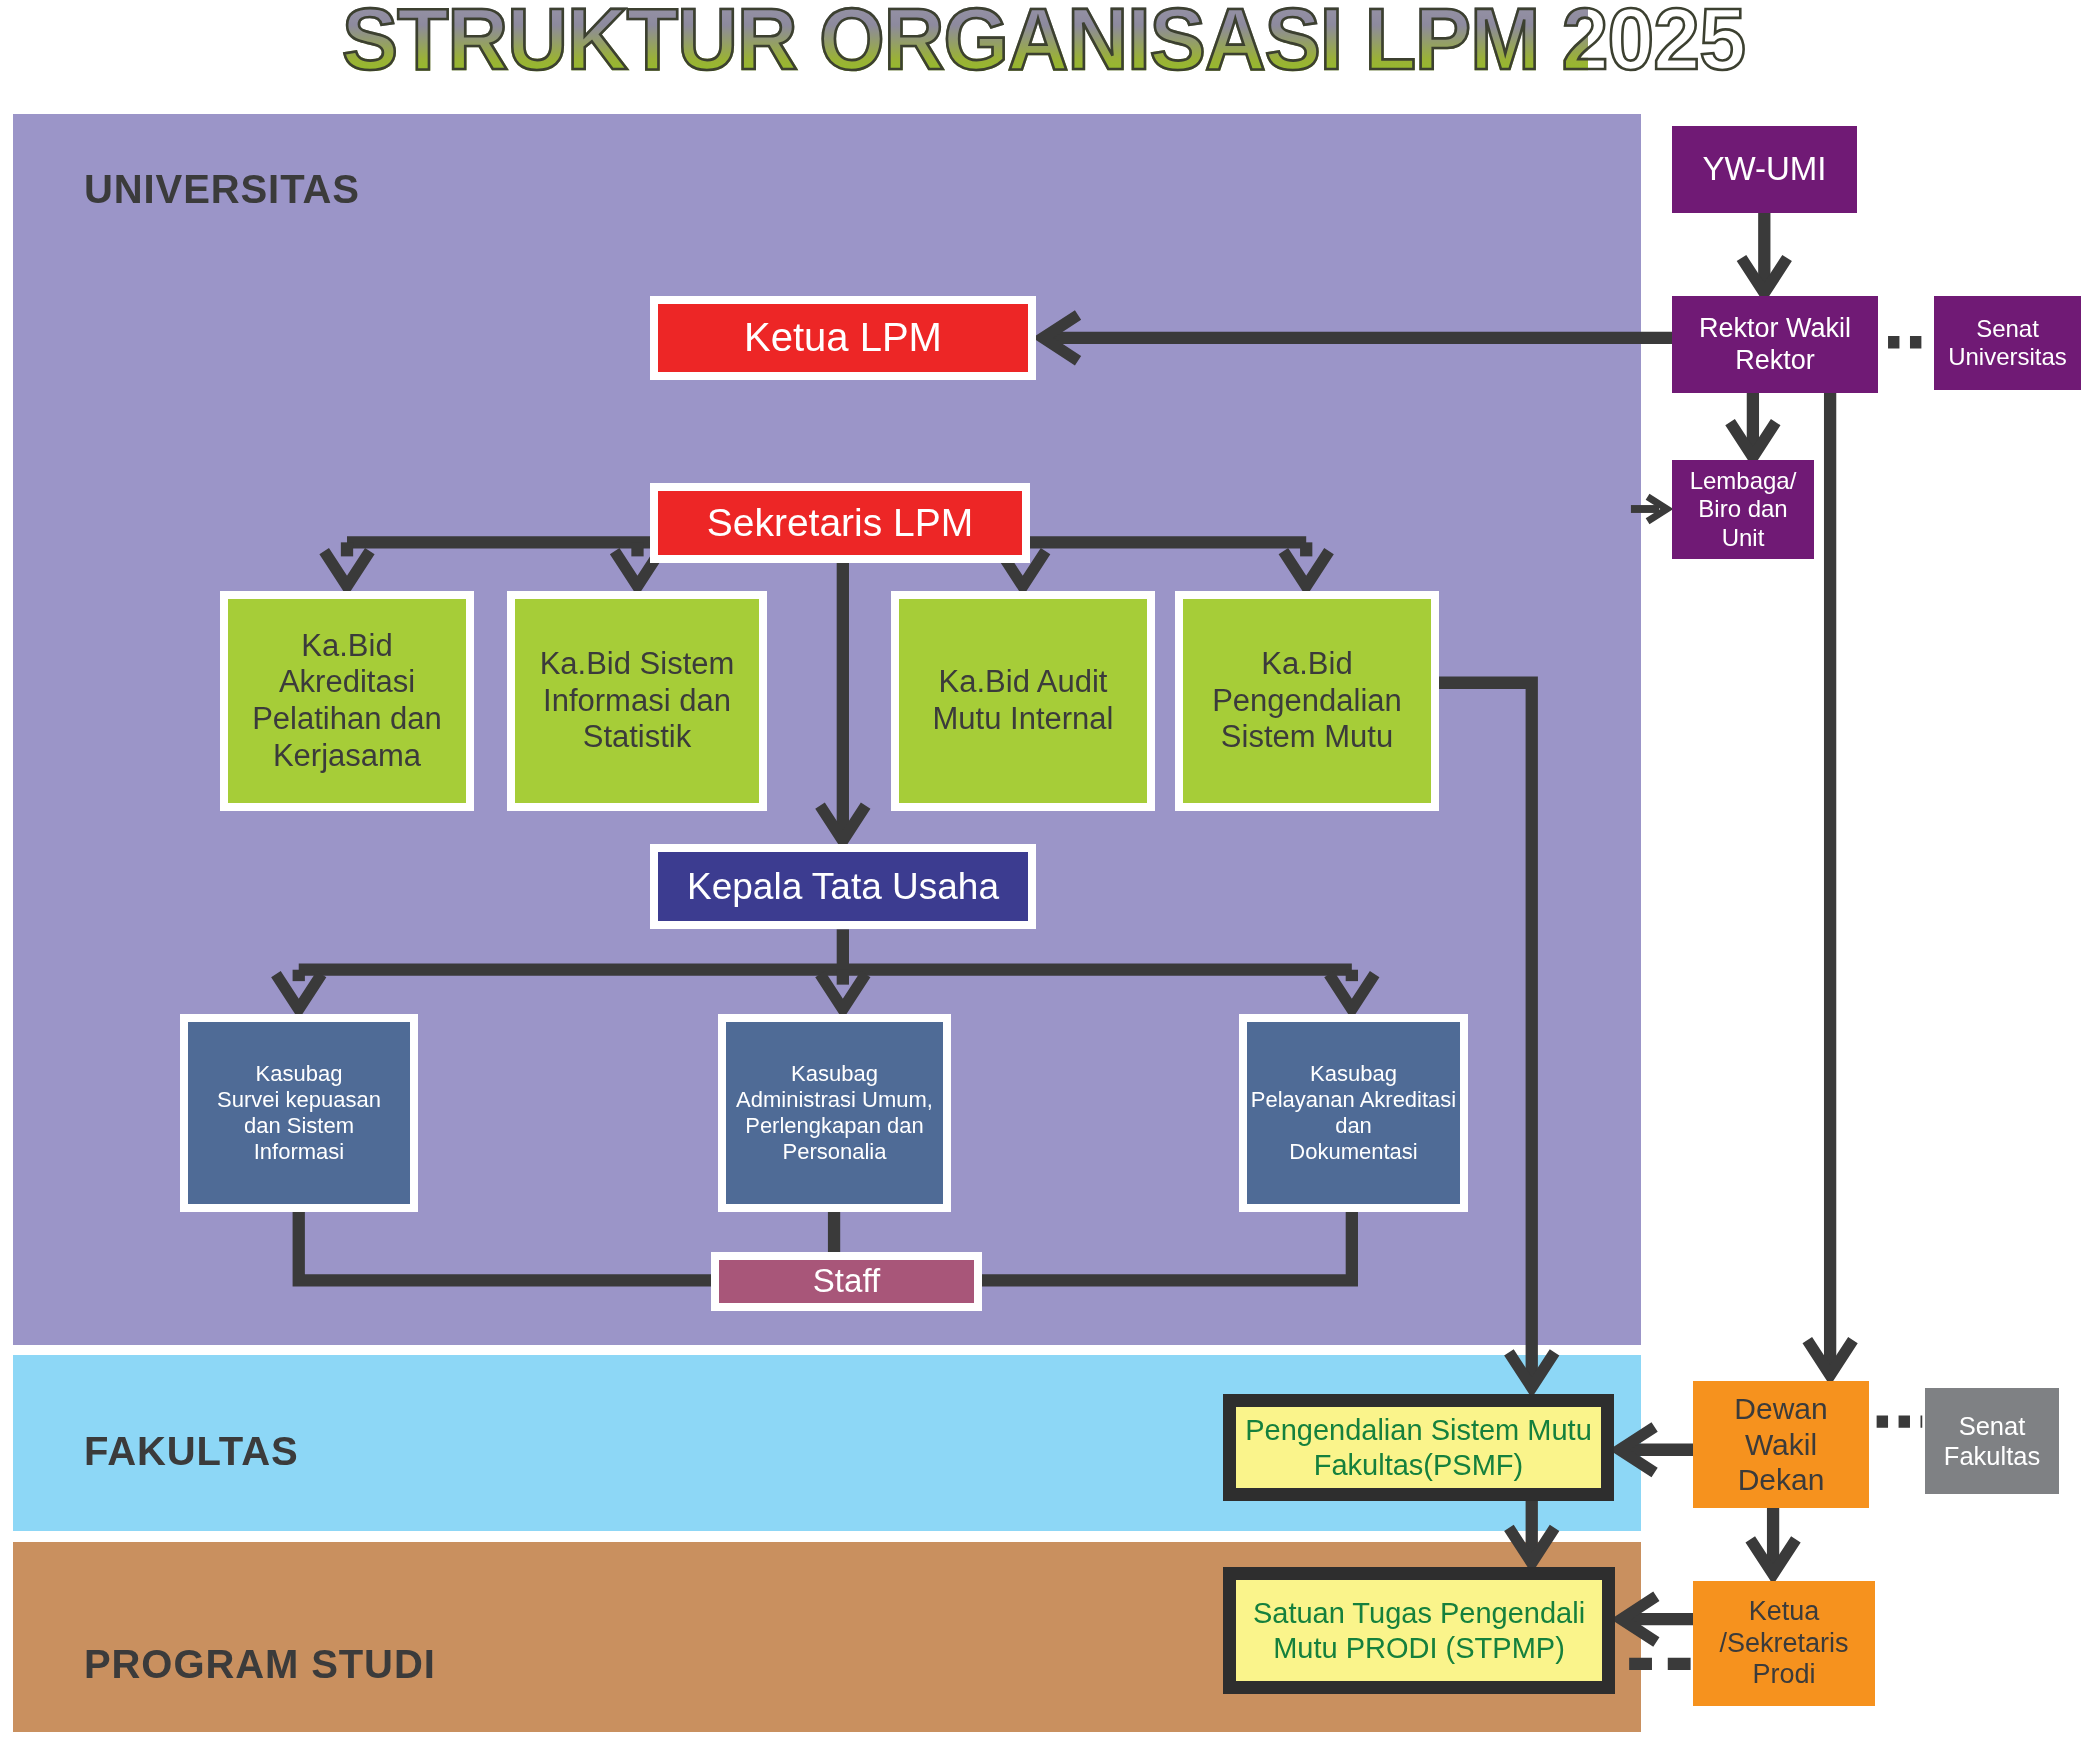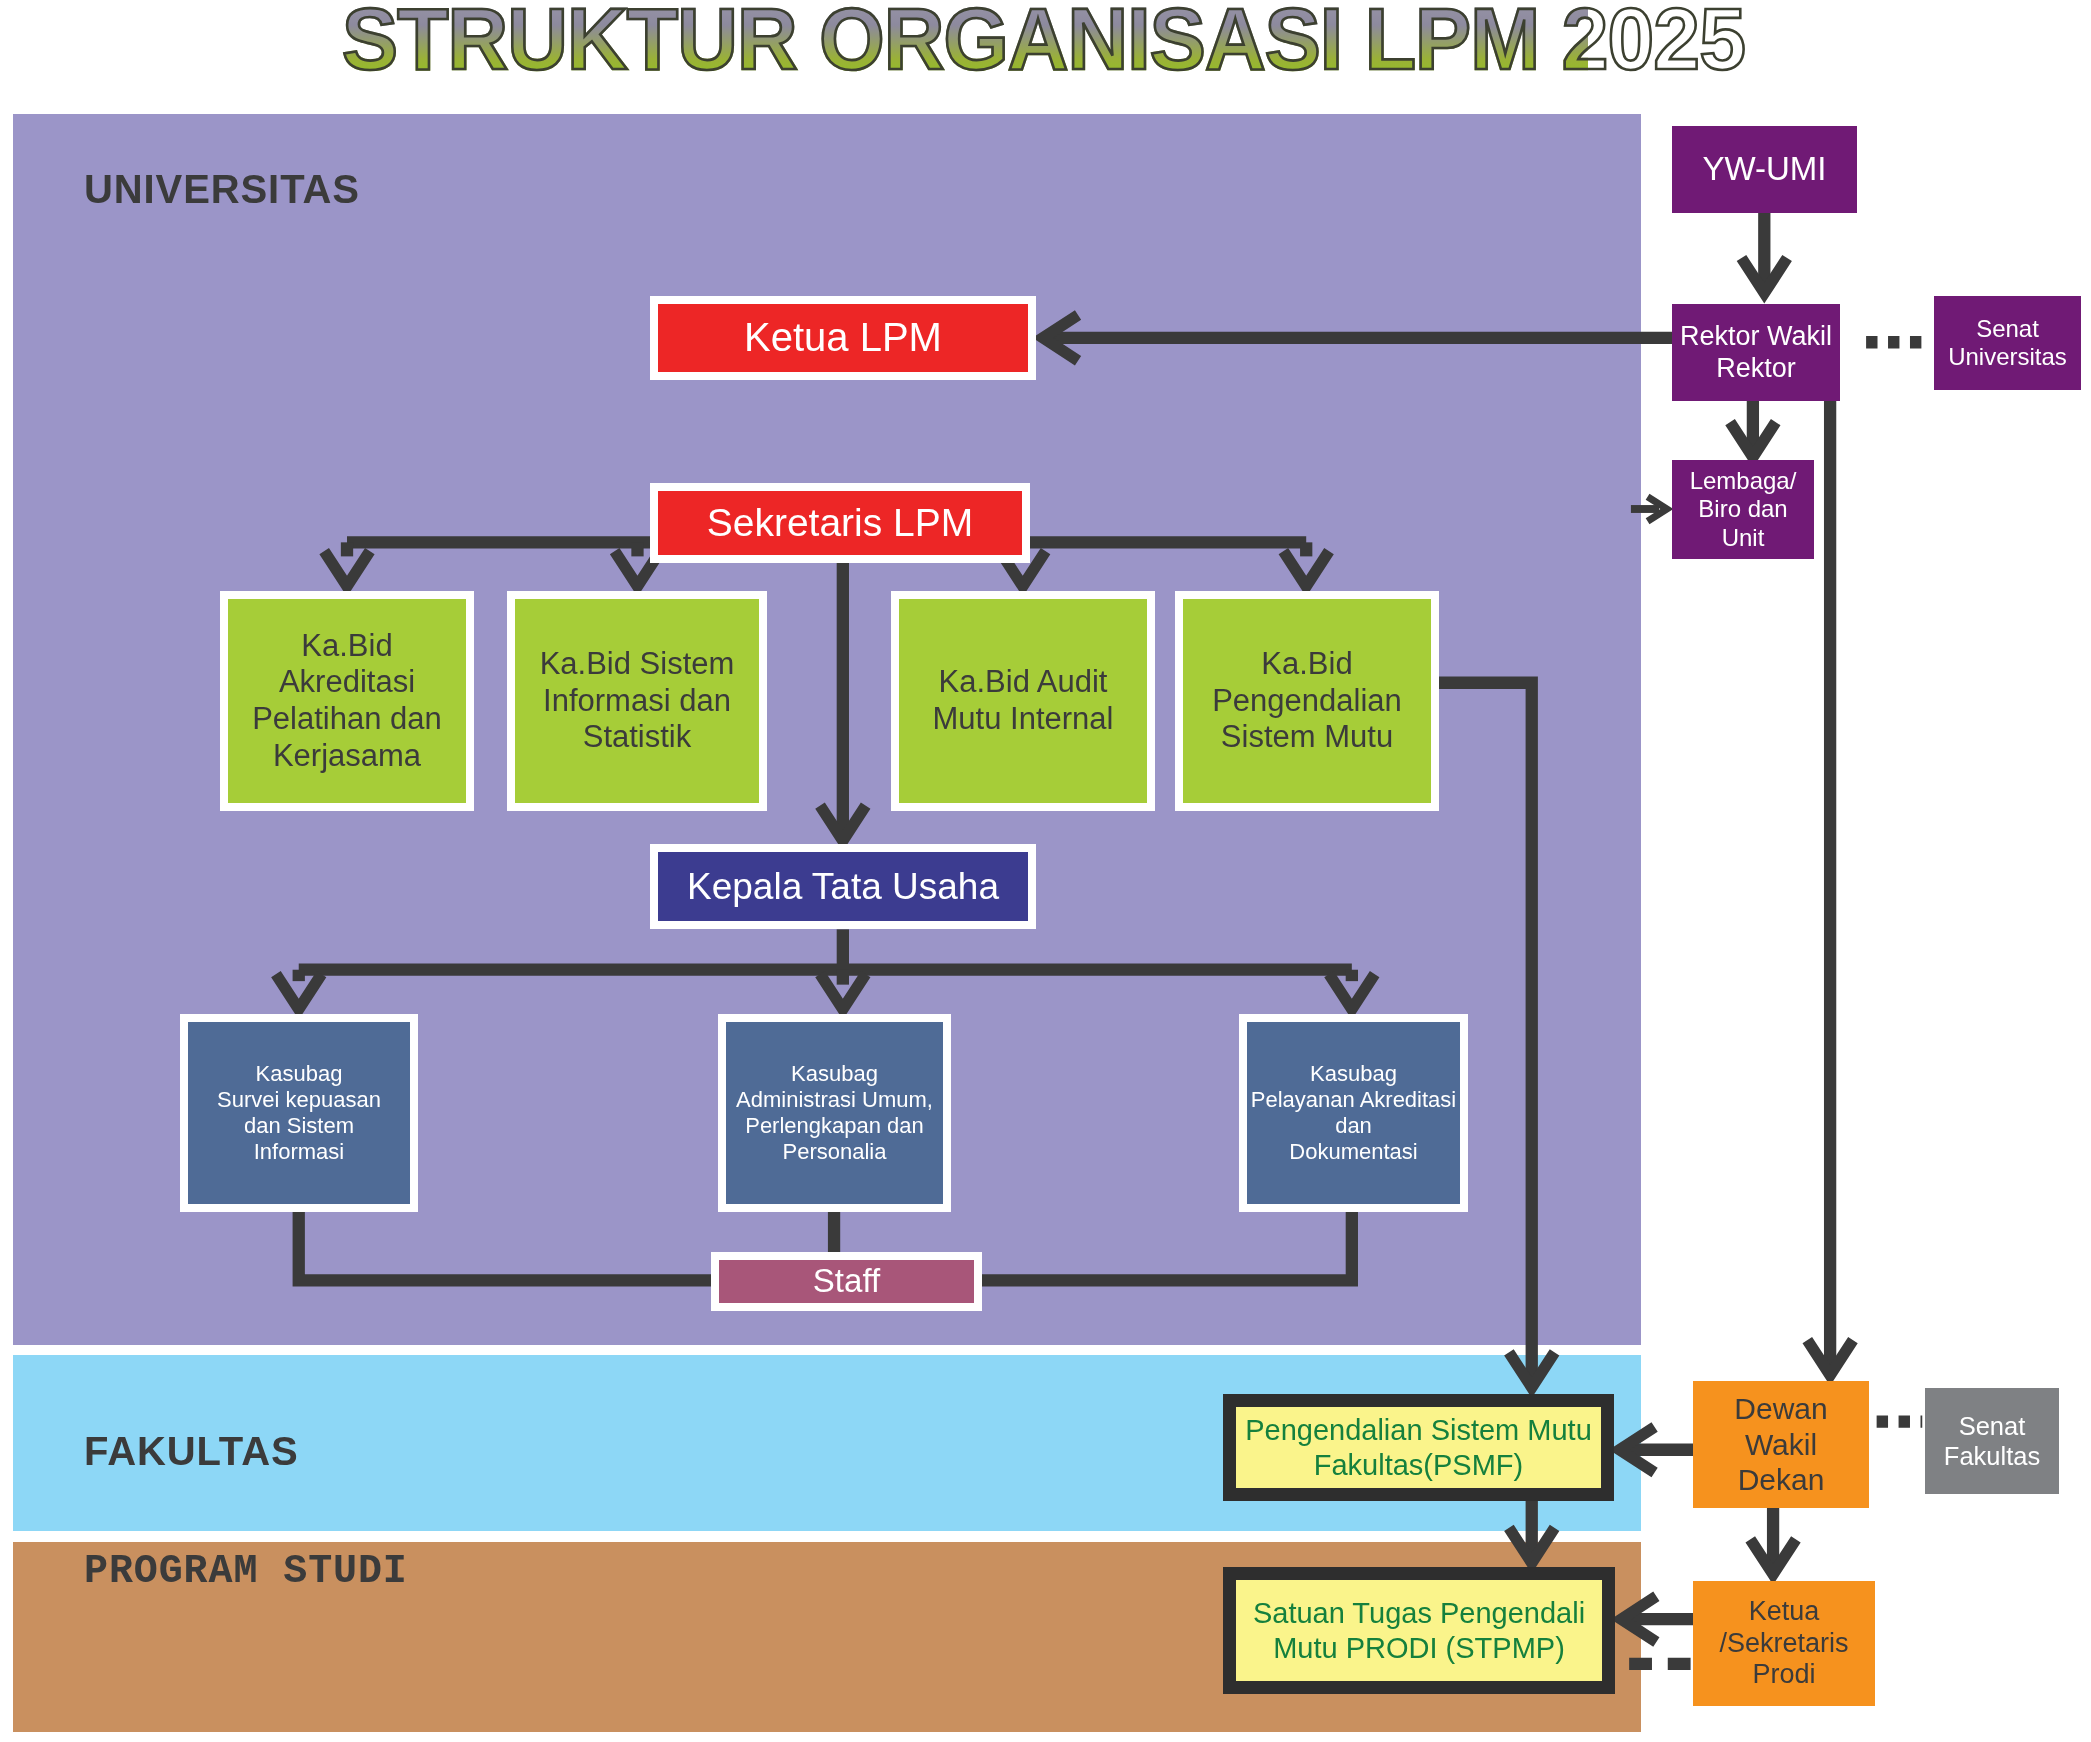--- a/index.html
+++ b/index.html
@@ -42,21 +42,21 @@
 <div id="stage">
 
   <div class="band" style="left:13px;top:114px;width:1628px;height:1231px;background:#9b95c8;"></div>
   <div class="band" style="left:13px;top:1355px;width:1628px;height:176px;background:#8dd7f6;"></div>
   <div class="band" style="left:13px;top:1542px;width:1628px;height:190px;background:#c9905f;"></div>
 
   <div class="title">STRUKTUR ORGANISASI LPM 2025</div>
 
   <div class="band-label" style="left:84px;top:167px;">UNIVERSITAS</div>
   <div class="band-label" style="left:84px;top:1429px;">FAKULTAS</div>
-  <div class="band-label" style="left:84px;top:1549px;font-family:Liberation Mono, monospace;">PROGRAM STUDI</div>
+  <div class="band-label" style="left:84px;top:1642px;">PROGRAM STUDI</div>
 
   <svg class="wires" width="2092" height="1742" viewBox="0 0 2383 1985">
     <g>
       <path d="M960 596 V618"></path>
       <path d="M395 618 H1488"></path>
       <path d="M395 618 V634"></path>
         <path class="ah" d="M369 628 L395 668 L421 628"></path>
       <path d="M726 618 V634"></path>
         <path class="ah" d="M700 628 L726 668 L752 628"></path>
       <path d="M1165 618 V634"></path>
@@ -161,21 +161,21 @@
 Perlengkapan dan
 Personalia</div>
   <div class="box wb slate" style="left:1239px;top:1014px;width:229px;height:198px;font-size:22px;">Kasubag
 Pelayanan Akreditasi
 dan
 Dokumentasi</div>
 
   <div class="box wb mauve" style="left:711px;top:1252px;width:271px;height:59px;font-size:33px;">Staff</div>
 
   <div class="box teal" style="left:1672px;top:126px;width:185px;height:87px;font-size:33px;">YW-UMI</div>
-  <div class="box teal" style="left:1672px;top:296px;width:168px;height:97px;font-size:27px;margin-top:8px;">Rektor Wakil
+  <div class="box teal" style="left:1672px;top:296px;width:206px;height:97px;font-size:27px;">Rektor Wakil
 Rektor</div>
   <div class="box teal" style="left:1934px;top:296px;width:147px;height:94px;font-size:24px;">Senat
 Universitas</div>
   <div class="box teal" style="left:1672px;top:460px;width:142px;height:99px;font-size:24px;">Lembaga/
 Biro dan
 Unit</div>
 
   <div class="box orange" style="left:1693px;top:1381px;width:176px;height:127px;font-size:30px;">Dewan
 Wakil
 Dekan</div>

